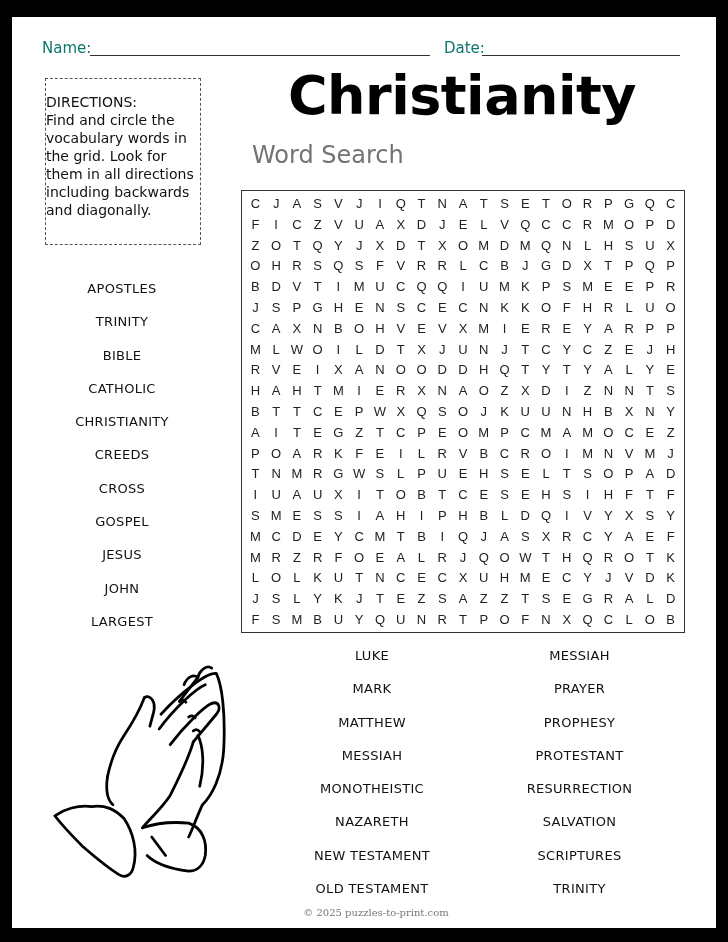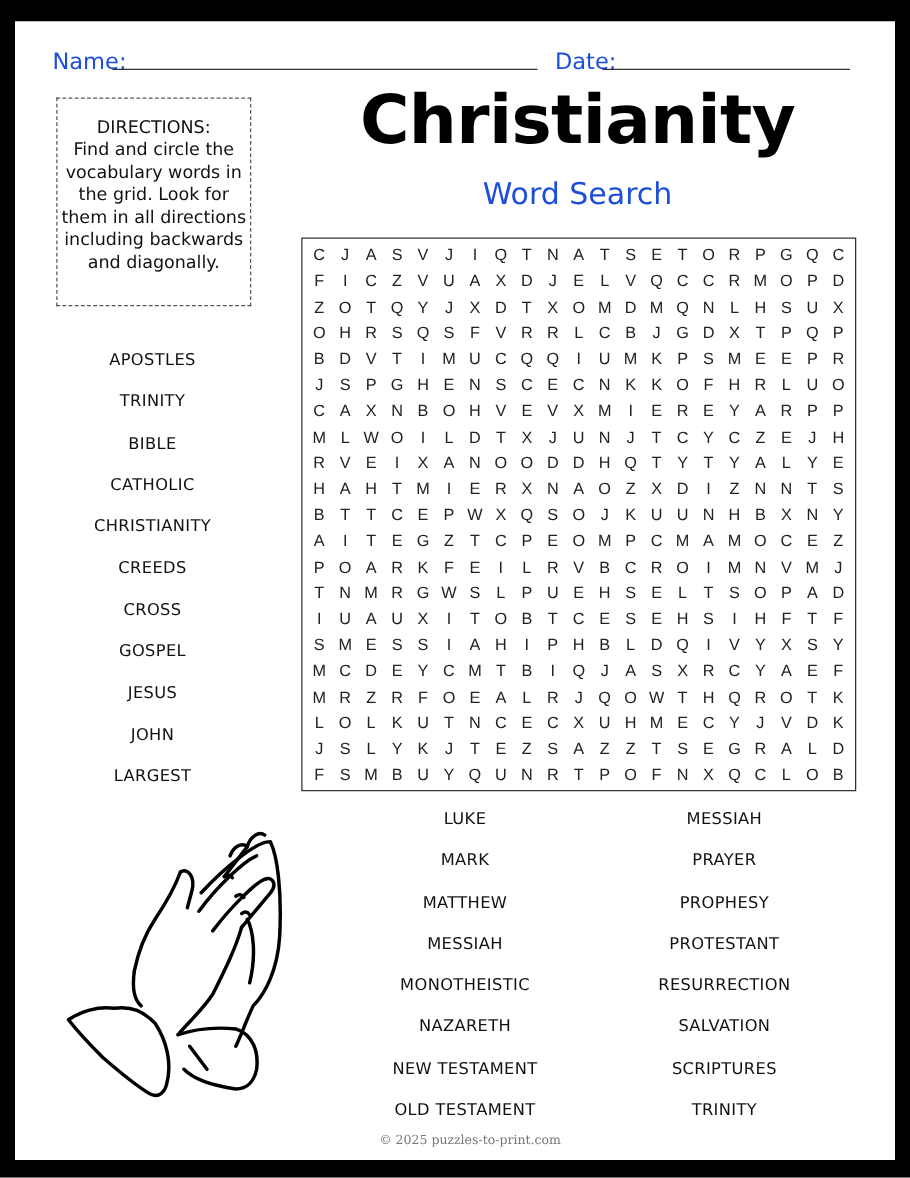--- a/index.html
+++ b/index.html
@@ -5,38 +5,38 @@
   html, body { margin: 0; padding: 0; }
   body {
     width: 728px; height: 942px; background: #000;
     position: relative; overflow: hidden;
     font-family: "DejaVu Sans", sans-serif;
   }
   .page {
     position: absolute; left: 12px; top: 17px; width: 704px; height: 911px;
     background: #fff;
   }
-  .hdr { position: absolute; top: 22px; left: 30px; right: 30px; height: 20px; font-size: 18px; color: #1d4ed8; }
+  .hdr { position: absolute; top: 22px; left: 30px; right: 30px; height: 20px; font-size: 15px; color: #0f766e; }
   .hdr .lbl { position: absolute; top: 0; }
   .hdr .line { position: absolute; top: 16px; height: 0; border-bottom: 1.5px solid #333; }
   .directions {
     position: absolute; left: 33px; top: 61px; width: 156px; height: 167px;
     border: 1.5px dashed #555; box-sizing: border-box;
-    text-align: center; font-size: 14px; line-height: 18px; color: #111;
+    font-size: 14px; line-height: 18px; color: #111;
     padding-top: 14px;
   }
   .directions .head { display: block; }
   .title {
     position: absolute; left: 240px; top: 47px; width: 420px; text-align: center;
     font-size: 54px; font-weight: bold; color: #000; letter-spacing: -0.5px;
     font-family: "DejaVu Sans", sans-serif;
   }
   .subtitle {
-    position: absolute; left: 240px; top: 124px; width: 420px; text-align: center;
-    font-size: 24px; color: #1d4ed8;
+    position: absolute; left: 240px; top: 124px; width: 420px; text-align: left;
+    font-size: 24px; color: #737373;
   }
   .grid {
     position: absolute; left: 229px; top: 173px; width: 444px; height: 443px;
     border: 1.5px solid #333; box-sizing: border-box;
     display: grid; grid-template-columns: repeat(21, 1fr); grid-template-rows: repeat(21, 1fr);
     padding: 2px 3px;
   }
   .cell { display: flex; align-items: center; justify-content: center;
     font-family: "Liberation Sans", sans-serif; font-size: 13px; color: #222; }
   .wordlist-left { position: absolute; left: 40px; top: 262px; width: 140px; }

